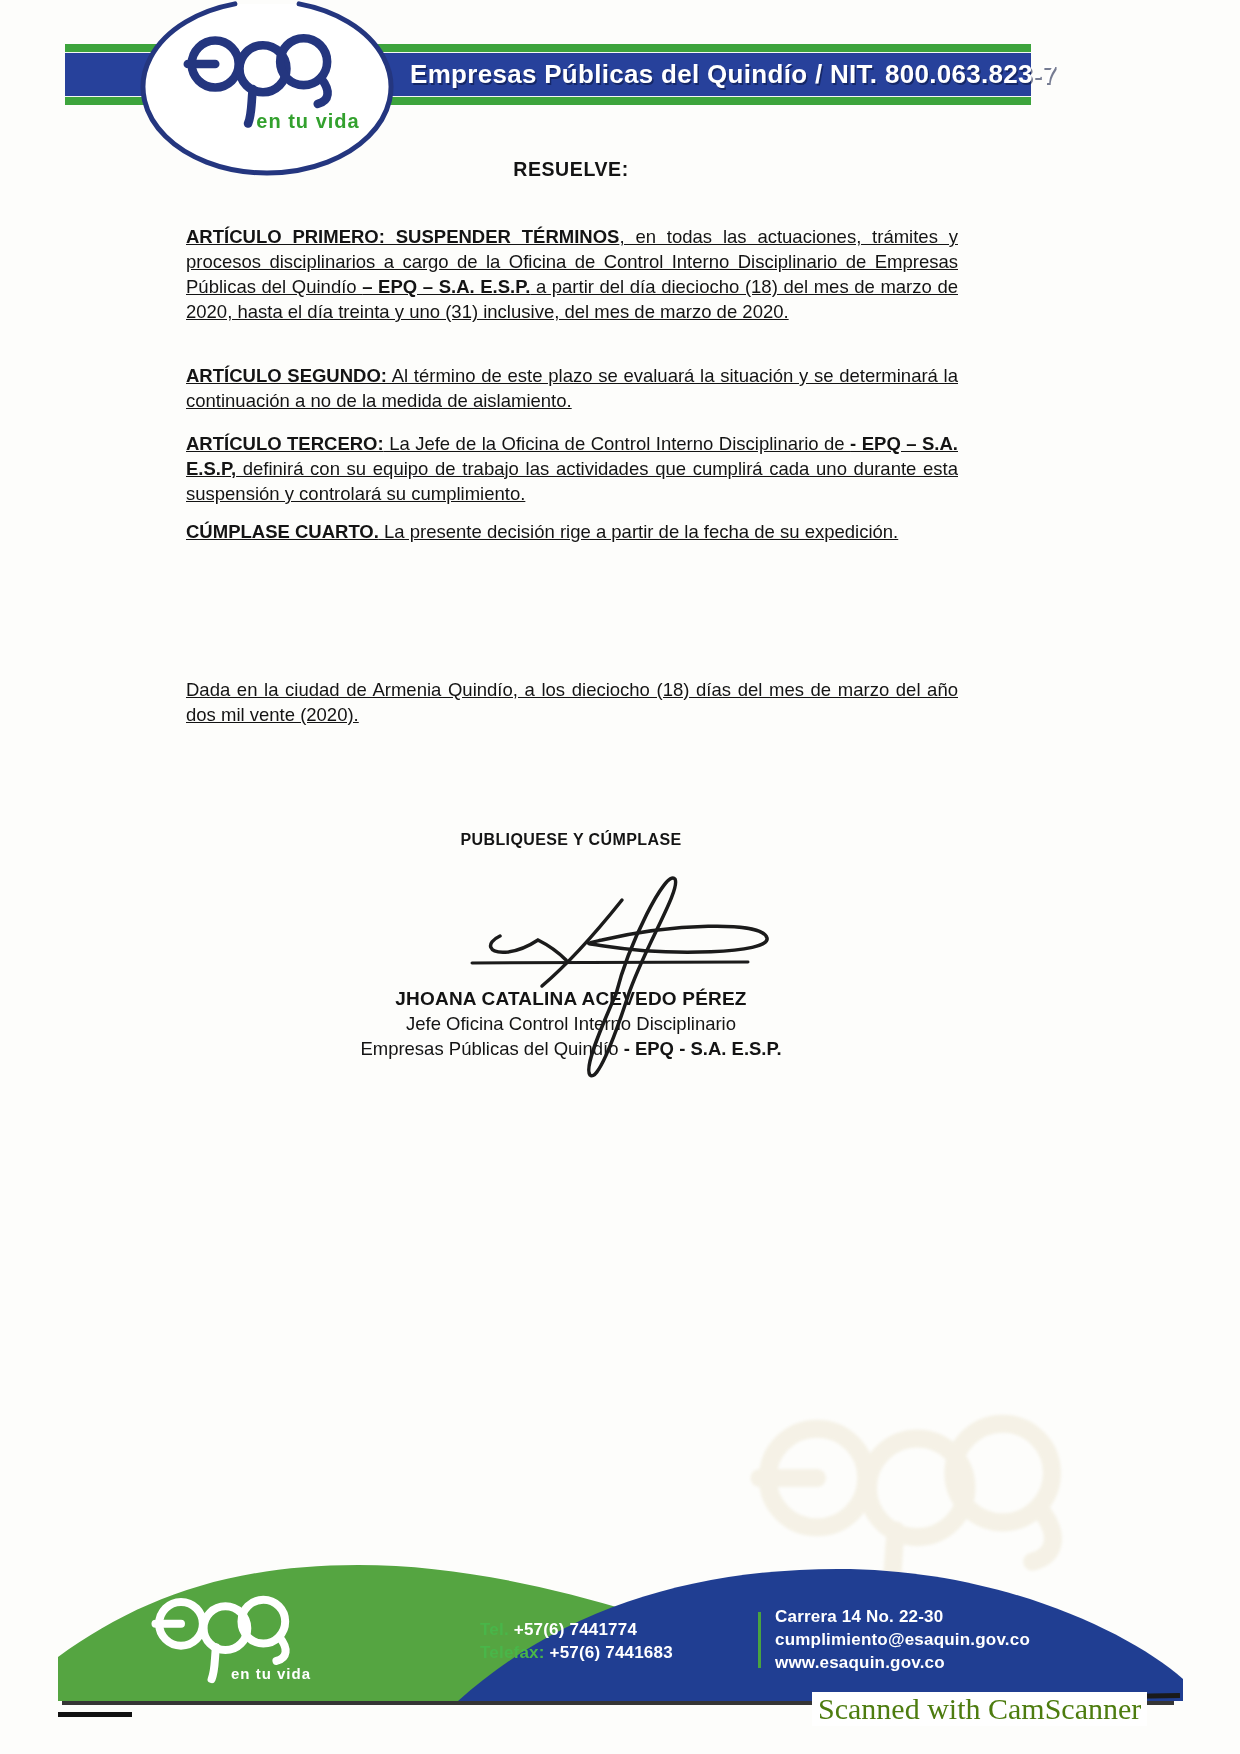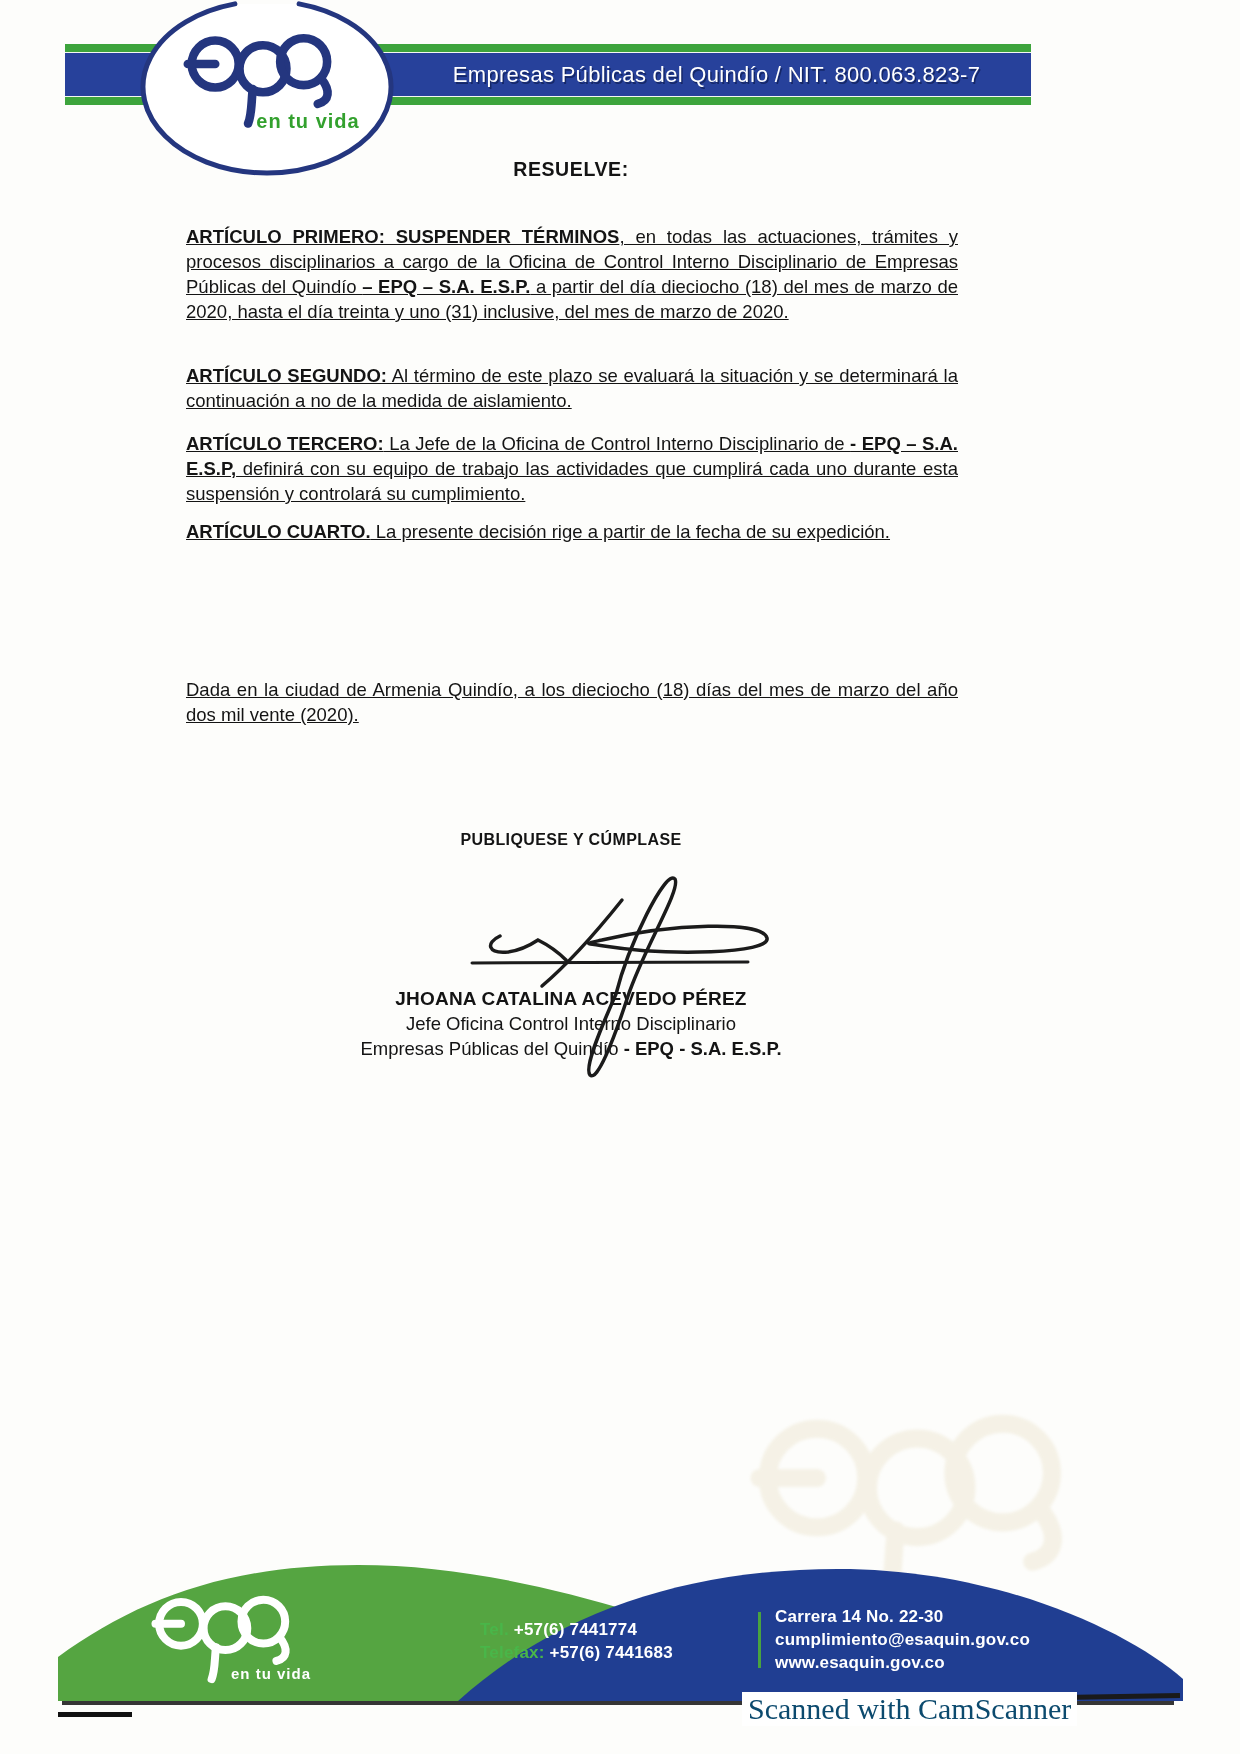--- a/index.html
+++ b/index.html
@@ -15,21 +15,21 @@
   .banner {
     position:absolute; left:65px; top:44px; width:966px; height:61px; z-index:1;
     background:linear-gradient(
       #3da43c 0 8px, #f4f7f2 8px 9px,
       #27419b 9px 52px,
       #f4f7f2 52px 53px, #3da43c 53px 61px);
   }
   .banner-text {
     position:absolute; left:345px; right:8px; top:9px; height:43px;
     line-height:43px; text-align:center;
-    font-size:22px; font-weight:normal; color:#ffffff; letter-spacing:.3px;
+    font-size:26px; font-weight:bold; color:#ffffff; letter-spacing:.3px;
     text-shadow:1.5px 1.5px 0 rgba(8,18,60,.55);
     white-space:nowrap;
   }
   .logo-circle { position:absolute; left:138px; top:-8px; width:258px; height:188px; z-index:2; }
   .logo-circle svg.ring { position:absolute; left:0; top:0; }
   .logo-epq { position:absolute; left:42px; top:28px; color:#24367f; }
   .logo-tagline {
     position:absolute; left:88px; top:118px; width:164px; text-align:center;
     font-size:20px; font-weight:bold; color:#33a12e; letter-spacing:1px;
   }
@@ -75,22 +75,22 @@
   .contact { position:absolute; z-index:3; font-weight:bold; letter-spacing:.2px; }
   .contact-phones { left:480px; top:1618px; width:260px; text-align:left; font-size:17px; line-height:23px; color:#ffffff; }
   .contact-phones .lbl { color:#49b649; }
   .contact-divider { position:absolute; left:758px; top:1612px; width:3px; height:56px; background:#49a33f; z-index:3; }
   .contact-address { left:775px; top:1605px; width:330px; text-align:left; font-size:17px; line-height:23px; color:#ffffff; }
 
   .scanline-main { position:absolute; left:62px; top:1701px; width:1112px; height:4px; background:#242424; opacity:.92; }
   .scanline-right { position:absolute; left:1062px; top:1694px; width:118px; height:5px; background:#1a1a1a; transform:rotate(-1deg); }
   .scanline-stub { position:absolute; left:58px; top:1712px; width:74px; height:5px; background:#111; }
   .watermark {
-    position:absolute; left:742px; top:1692px;
-    font-family:"Liberation Serif", serif; font-size:30px; color:#0c4a6e;
+    position:absolute; left:812px; top:1692px;
+    font-family:"Liberation Serif", serif; font-size:30px; color:#4d7c0f;
     background:#ffffff; padding:0 6px; white-space:nowrap;
   }
   .speck { position:absolute; width:2px; height:5px; background:#2a2a2a; }
 </style>
 </head>
 <body>
 
 <svg width="0" height="0" style="position:absolute">
   <symbol id="epq-glyph" viewBox="0 0 230 140">
     <g fill="none" stroke="currentColor" stroke-width="11" stroke-linecap="round">
@@ -121,21 +121,21 @@
   </div>
 
   <div class="heading">RESUELVE:</div>
 
   <p class="para p1"><b>ARTÍCULO PRIMERO: SUSPENDER TÉRMINOS</b><span>, en todas las actuaciones, trámites y procesos disciplinarios a cargo de la Oficina de Control Interno Disciplinario de Empresas Públicas del Quindío </span><b>– EPQ – S.A. E.S.P.</b><span> a partir del día dieciocho (18) del mes de marzo de 2020, hasta el día treinta y uno (31) inclusive, del mes de marzo de 2020.</span></p>
 
   <p class="para p3"><b>ARTÍCULO TERCERO:</b><span> La Jefe de la Oficina de Control Interno Disciplinario de </span><b>- EPQ – S.A. E.S.P,</b><span> definirá con su equipo de trabajo las actividades que cumplirá cada uno durante esta suspensión y controlará su cumplimiento.</span></p>
 
   <p class="para p2"><b>ARTÍCULO SEGUNDO:</b><span> Al término de este plazo se evaluará la situación y se determinará la continuación a no de la medida de aislamiento.</span></p>
 
-  <p class="para p4"><b>ARTÍCULO CUARTO.</b><span> La presente decisión rige a partir de la fecha de su expedición.</span></p>
+  <p class="para p4"><b>CÚMPLASE CUARTO.</b><span> La presente decisión rige a partir de la fecha de su expedición.</span></p>
 
   <p class="para closing">Dada en la ciudad de Armenia Quindío, a los dieciocho (18) días del mes de marzo del año dos mil vente (2020).</p>
 
   <div class="publish">PUBLIQUESE Y CÚMPLASE</div>
 
   <svg class="signature-svg" width="360" height="244" viewBox="0 0 360 244">
     <g fill="none" stroke="#1b1b1b" stroke-linecap="round">
       <path stroke-width="3.5" d="M 192,54 C 168,84 138,118 112,140"></path>
       <path stroke-width="3.5" d="M 186,148 C 198,100 236,22 245,33 C 251,44 214,102 198,150 C 183,196 167,236 160,229 C 154,222 170,184 186,148"></path>
       <path stroke-width="3.5" d="M 172,94 C 240,78 332,74 337,92 C 341,108 238,110 174,100 C 155,97 153,98 172,94"></path>

